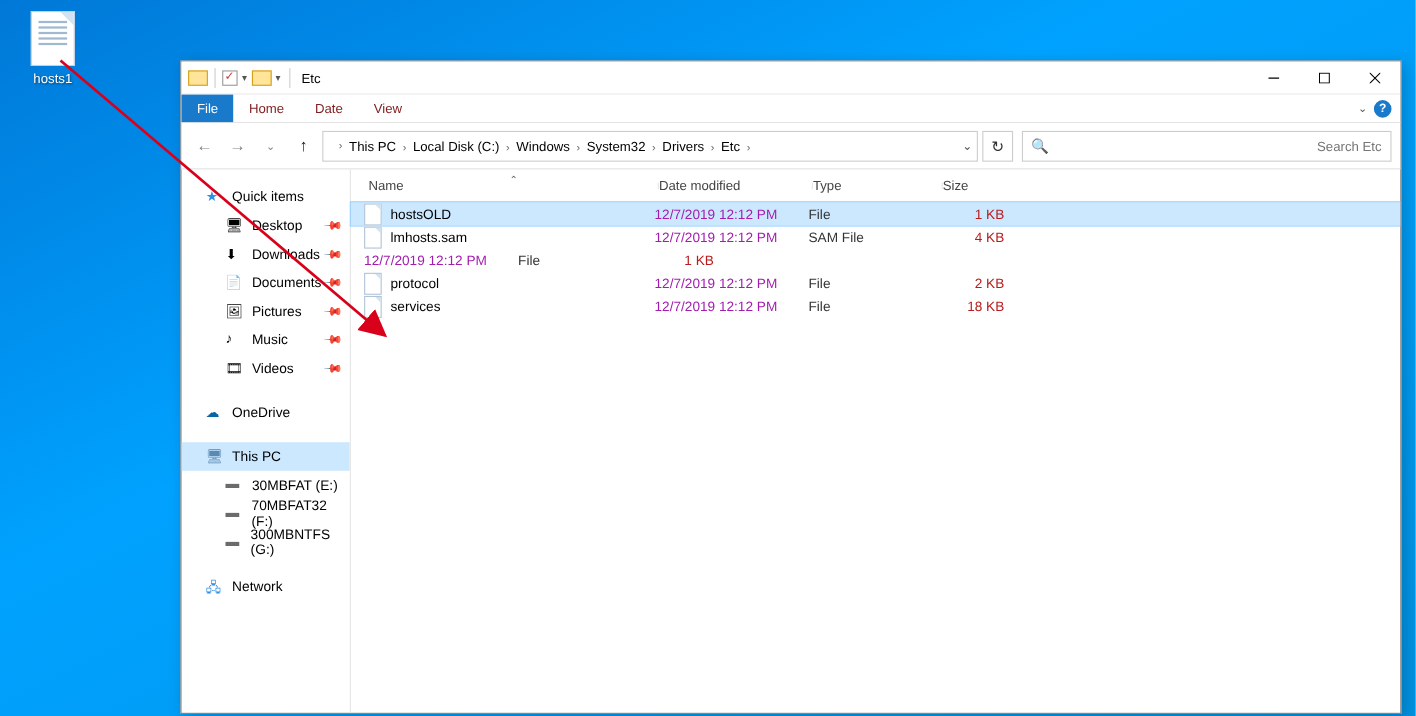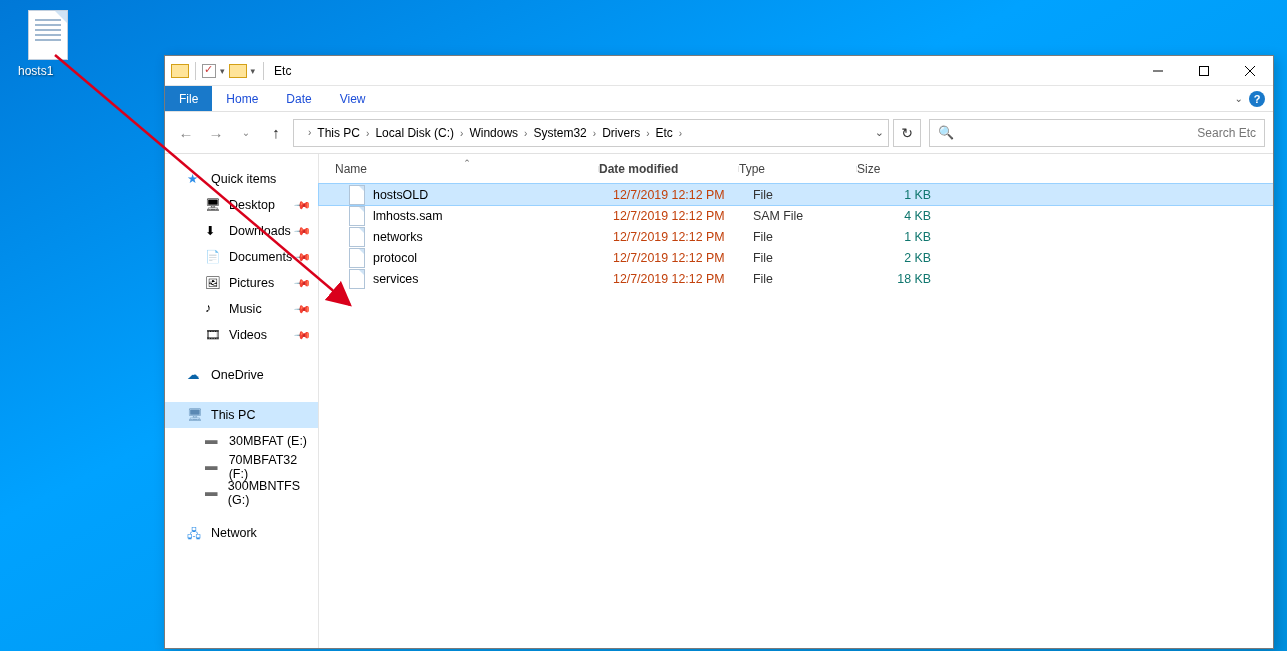--- a/index.html
+++ b/index.html
@@ -4,21 +4,21 @@
 <style>
   * { box-sizing: border-box; margin: 0; padding: 0; font-family: "Segoe UI", sans-serif; }
   body {
     width: 1287px; height: 651px;
     background: linear-gradient(to bottom right, #0078d7, #00a2ff 40%, #0091e0);
     position: relative; overflow: hidden;
   }
   
   .desktop-icon {
     position: absolute; top: 10px; left: 18px;
-    width: 60px; cursor: pointer;
+    width: 60px; text-align: center; cursor: pointer;
   }
   .desktop-icon .doc {
     width: 40px; height: 50px; margin: 0 auto 4px; background: #fff;
     border: 1px solid #c2d0df;
     position: relative;
   }
   .desktop-icon .doc::before {
     content:""; position:absolute; top:0; right:0;
     border-top: 12px solid #cfe3f5; border-left: 12px solid transparent;
   }
@@ -50,21 +50,21 @@
   .qat .chk::after{content:"✓"; color:#cc3b3b; font-size:11px; position:absolute; top:-2px; left:1px;}
   .qat .drop { font-size:9px; color:#555; padding:0 2px; }
   .titlebar .title { font-size:12px; color:#000; margin-left:6px; }
   .win-btns { margin-left:auto; display:flex; }
   .win-btn { width:46px; height:29px; display:flex; align-items:center; justify-content:center; font-size:10px; color:#000; }
 
   .ribbon-tabs {
     height:26px; background:#fff; display:flex; align-items:stretch;
     border-bottom:1px solid #e1e1e1;
   }
-  .rtab { padding:0 14px; font-size:12px; color:#1d4ed8; display:flex; align-items:center; cursor:pointer; }
+  .rtab { padding:0 14px; font-size:12px; color:#7f1d1d; display:flex; align-items:center; cursor:pointer; }
   .rtab.file { background:#1979ca; color:#fff; }
   .ribbon-right { margin-left:auto; display:flex; align-items:center; gap:6px; padding-right:8px; }
   .ribbon-right .caret { font-size:10px; color:#555; }
   .help-icon { width:16px; height:16px; border-radius:50%; background:#1979ca; color:#fff; font-size:11px; display:flex;align-items:center;justify-content:center; font-weight:bold;}
 
   .navbar {
     height:42px; background:#fff;
     display:flex; align-items:center; padding:0 8px; gap:4px;
     border-bottom:1px solid #e1e1e1;
   }
@@ -108,35 +108,35 @@
   .ico-onedrive{color:#0a64a8;} .ico-pc{color:#5b89b4;}
 
   .content { flex:1; display:flex; flex-direction:column; }
   .col-headers {
     height:30px; border-bottom:1px solid #e5e5e5;
     display:flex; align-items:center; font-size:12px; color:#444;
     padding-left:16px;
   }
   .col { position:relative; }
   .col.name { width:264px; }
-  .col.mod  { width:140px;font-weight:bold; }
+  .col.mod  { width:140px; }
   .col.type { width:118px; }
   .col.size { width:64px; text-align:left; }
   .col .sort { position:absolute; top:-4px; left:50%; transform:translateX(-50%); font-size:9px; color:#666;}
   .col::after { content:""; position:absolute; right:0; top:4px; bottom:4px; width:1px; background:#e5e5e5;}
   .col.size::after{display:none;}
   .row {
     height:21px; display:flex; align-items:center; font-size:12.4px;
-    padding-left:30px; cursor:pointer;
+    padding-left:12px; cursor:pointer;
   }
   .row.sel { background:#cce8ff; outline:1px solid #99d1ff; }
   .cell.name { width:264px; display:flex; align-items:center; gap:8px; }
-  .cell.mod  { width:140px; color:#c2410c; }
+  .cell.mod  { width:140px; color:#a21caf; }
   .cell.type { width:118px; color:#333; }
-  .cell.size { width:64px; text-align:right; color:#0f766e; padding-right:4px; }
+  .cell.size { width:64px; text-align:right; color:#b91c1c; padding-right:4px; }
   .file-ico {
     width:16px; height:20px; background:#fff; border:1px solid #b0c4d8;
     position:relative;
   }
   .file-ico::before{content:""; position:absolute; top:0; right:0;
     border-top:5px solid #cfe3f5; border-left:5px solid transparent;}
 
   .status {
     height:25px; border-top:1px solid #e5e5e5; display:flex;
     align-items:center; font-size:12px; color:#333; padding:0 10px;
@@ -313,24 +313,20 @@
           <div class="row">
             <div class="cell name">
               <span class="file-ico"></span>
               <span>lmhosts.sam</span>
             </div>
             <div class="cell mod">12/7/2019 12:12 PM</div>
             <div class="cell type">SAM File</div>
             <div class="cell size">4 KB</div>
           </div>
           <div class="row">
-            <div class="cell name">
-              <span class="file-ico"></span>
-              <span>networks</span>
-            </div>
             <div class="cell mod">12/7/2019 12:12 PM</div>
             <div class="cell type">File</div>
             <div class="cell size">1 KB</div>
           </div>
           <div class="row">
             <div class="cell name">
               <span class="file-ico"></span>
               <span>protocol</span>
             </div>
             <div class="cell mod">12/7/2019 12:12 PM</div>

